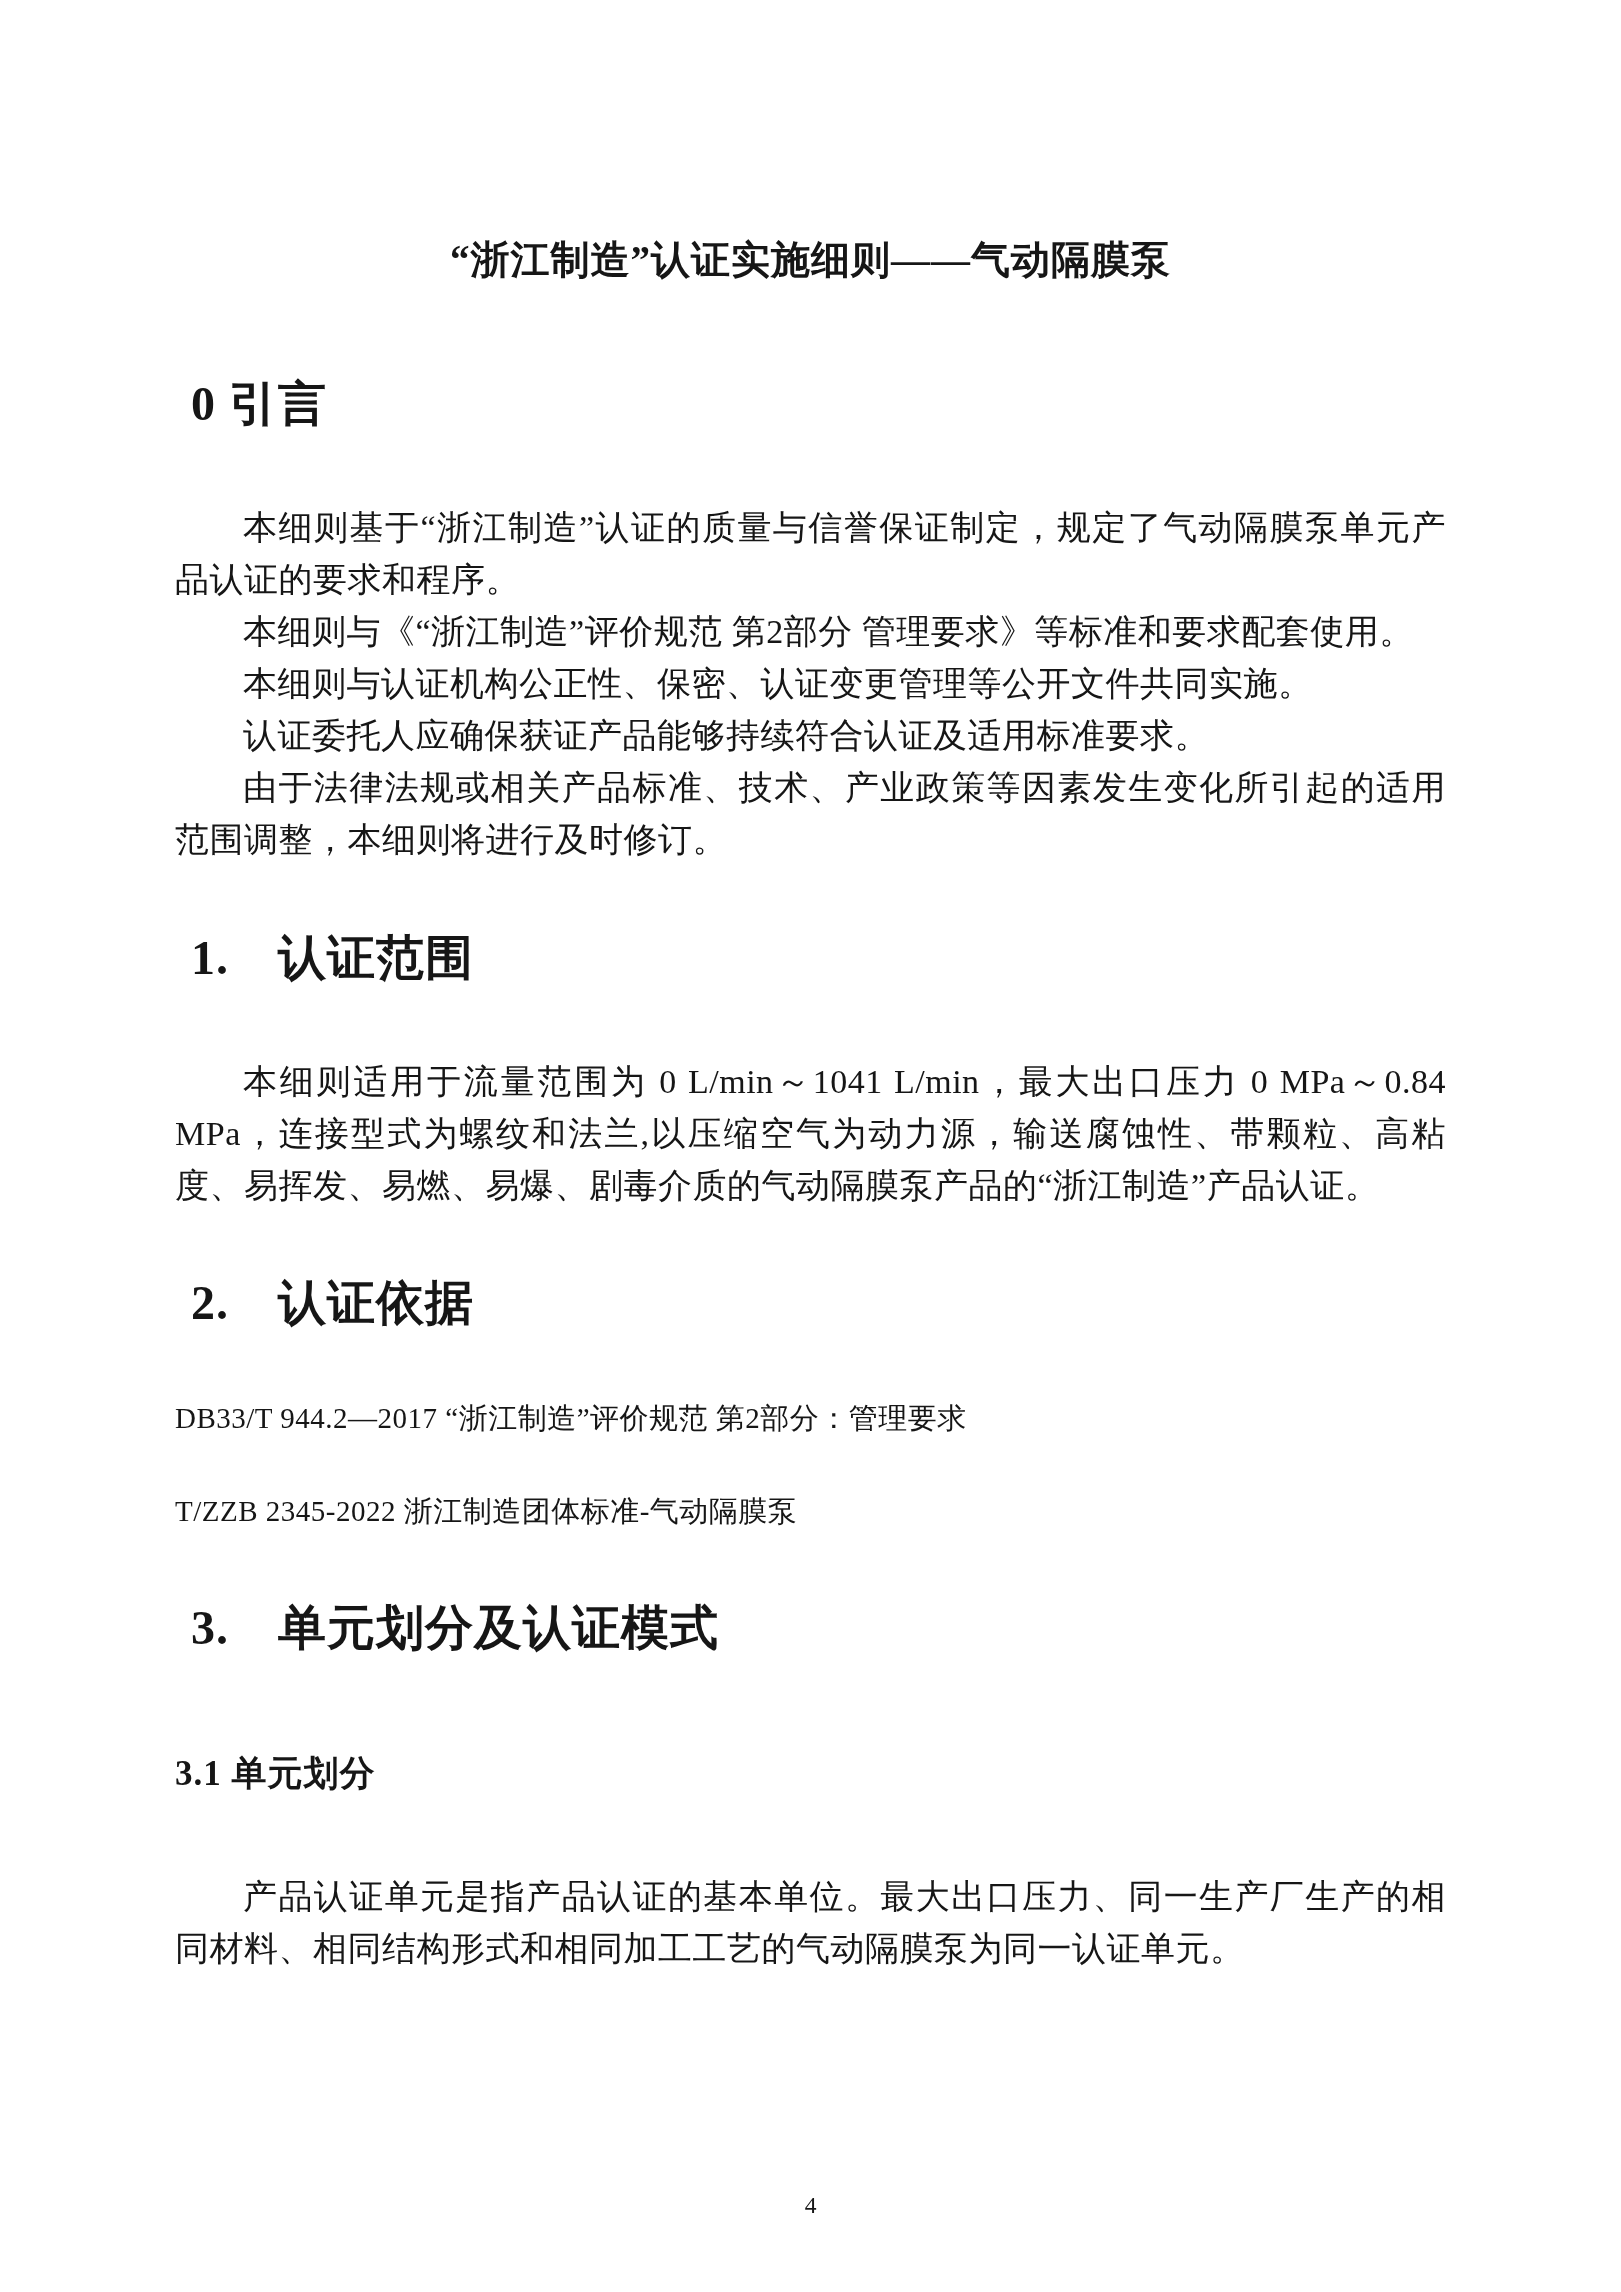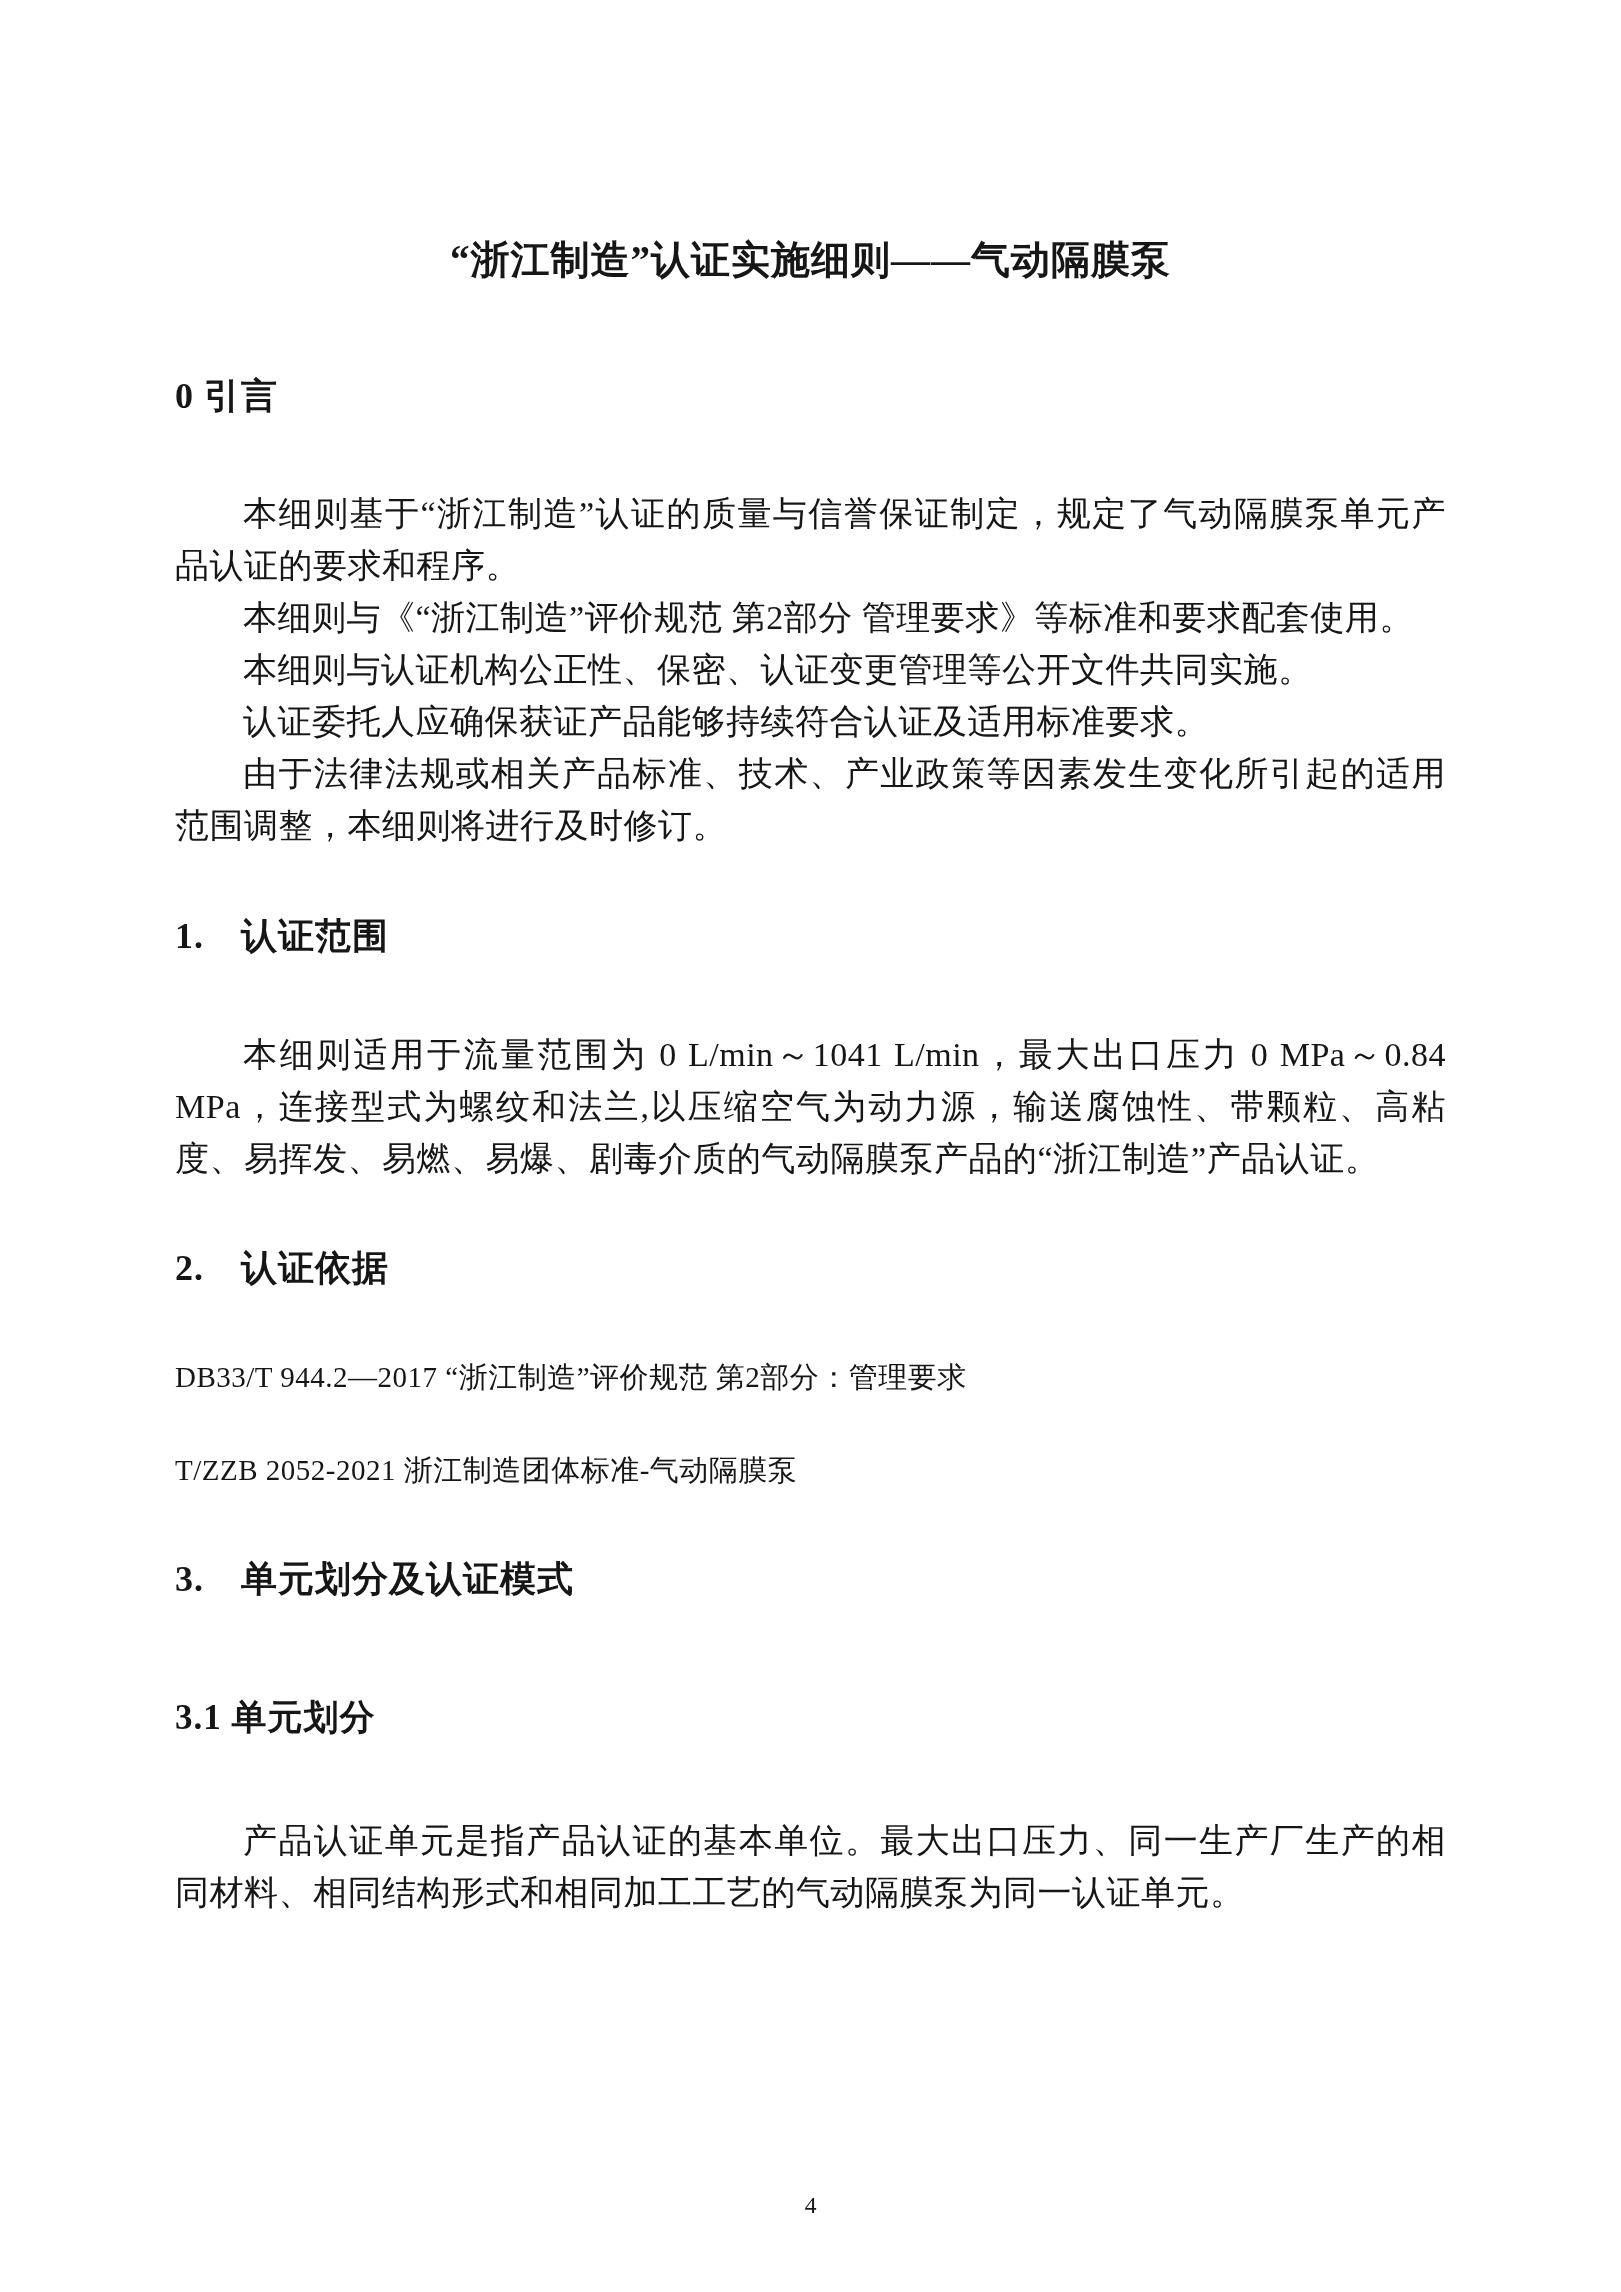--- a/index.html
+++ b/index.html
@@ -22,22 +22,22 @@
   .doc-title {
     margin: 0;
     padding-top: 238px;
     text-align: center;
     font-size: 39px;
     line-height: 1.15;
     font-weight: 700;
     letter-spacing: 1px;
   }
   .sec-heading {
-    margin: 0;
-    font-size: 36px;
+    margin: 16px;
+    font-size: 48px;
     line-height: 1.15;
     font-weight: 700;
     letter-spacing: 1px;
   }
   .sub-heading {
     margin: 0;
     font-size: 35px;
     line-height: 1.17;
     font-weight: 700;
     letter-spacing: 1px;
@@ -92,21 +92,21 @@
   <p class="body-p indent">认证委托人应确保获证产品能够持续符合认证及适用标准要求。</p>
   <p class="body-p indent">由于法律法规或相关产品标准、技术、产业政策等因素发生变化所引起的适用范围调整，本细则将进行及时修订。</p>
 
   <h2 class="sec-heading mt-h1">1.　认证范围</h2>
 
   <p class="body-p indent mt-scope">本细则适用于流量范围为 0 L/min～1041 L/min，最大出口压力 0 MPa～0.84 MPa，连接型式为螺纹和法兰,以压缩空气为动力源，输送腐蚀性、带颗粒、高粘度、易挥发、易燃、易爆、剧毒介质的气动隔膜泵产品的“浙江制造”产品认证。</p>
 
   <h2 class="sec-heading mt-h2">2.　认证依据</h2>
 
   <p class="ref-p mt-ref1">DB33/T 944.2—2017 “浙江制造”评价规范 第2部分：管理要求</p>
-  <p class="ref-p mt-ref2">T/ZZB 2052-2021 浙江制造团体标准-气动隔膜泵</p>
+  <p class="ref-p mt-ref2">T/ZZB 2345-2022 浙江制造团体标准-气动隔膜泵</p>
 
   <h2 class="sec-heading mt-h3">3.　单元划分及认证模式</h2>
 
   <h3 class="sub-heading mt-h31">3.1 单元划分</h3>
 
   <p class="body-p indent mt-unitp">产品认证单元是指产品认证的基本单位。最大出口压力、同一生产厂生产的相同材料、相同结构形式和相同加工工艺的气动隔膜泵为同一认证单元。</p>
 
   <div class="page-num">4</div>
 
 </div>

